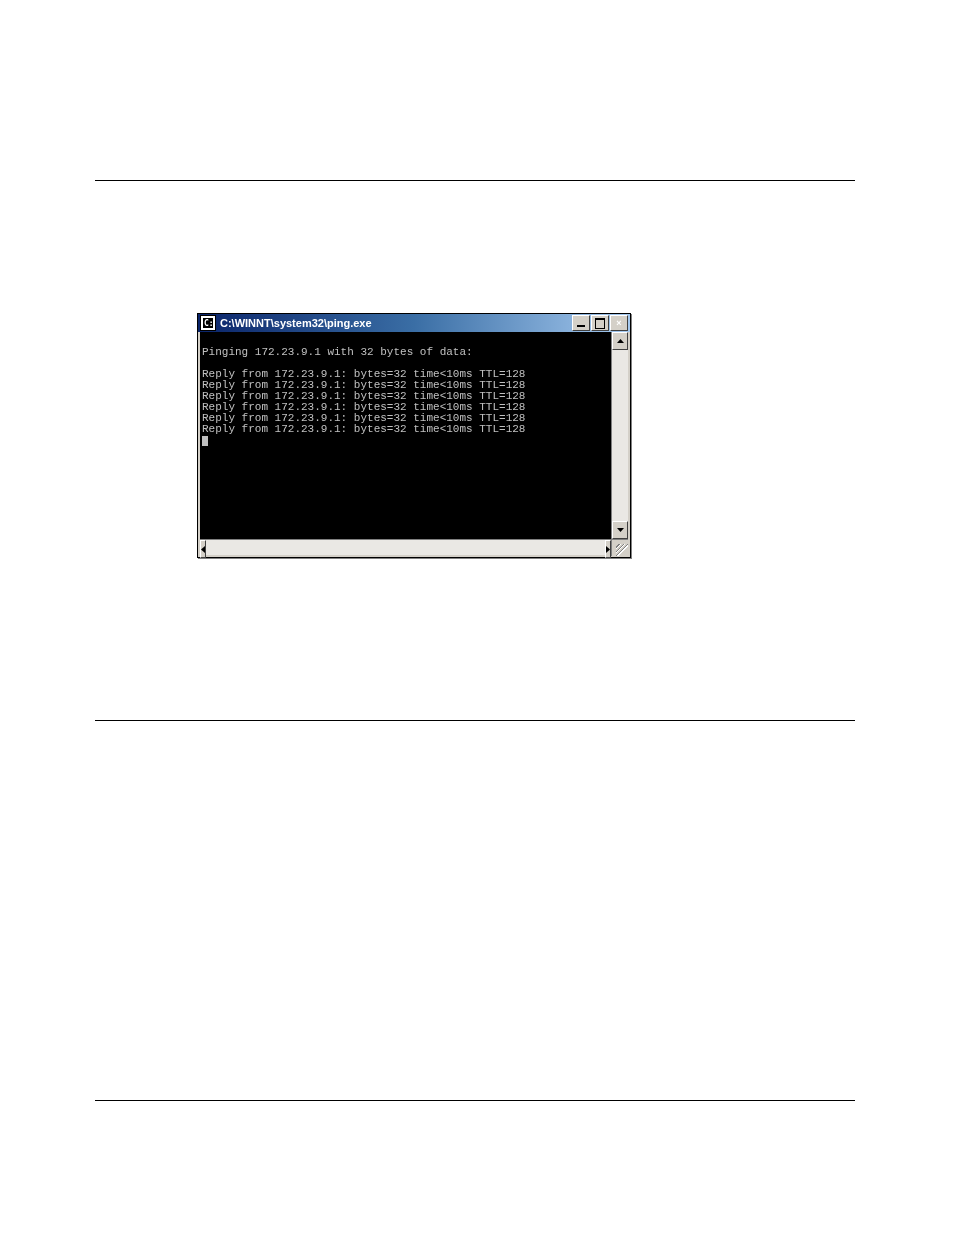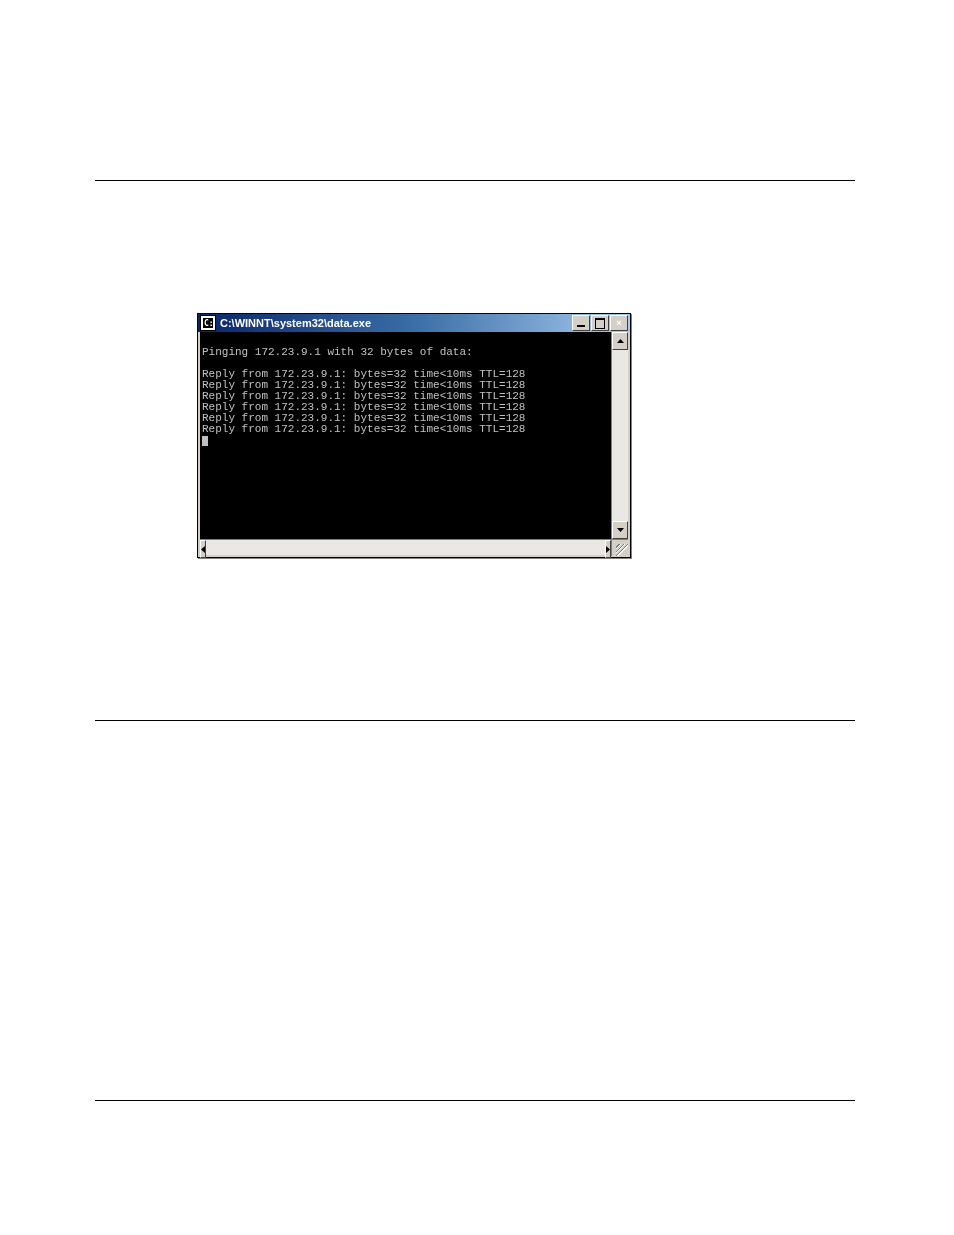--- a/index.html
+++ b/index.html
@@ -166,21 +166,21 @@
   <div class="rule mid2"></div>
 
   <div class="window">
     <div class="titlebar">
       <div class="app-icon">
         <svg width="10" height="10" viewBox="0 0 10 10">
             <rect x="0" y="0" width="10" height="10" fill="#000"></rect>
             <text x="1" y="8" font-size="8" fill="#fff" font-family="monospace">C:</text>
           </svg>
       </div>
-      <span class="title-text">C:\WINNT\system32\data.exe</span>
+      <span class="title-text">C:\WINNT\system32\ping.exe</span>
       <div class="titlebar-btns">
         <div class="tbtn tbtn-min"></div>
         <div class="tbtn tbtn-max"></div>
         <div class="tbtn tbtn-close">×</div>
       </div>
     </div>
     <div class="client">
       <div class="client-row">
         <div class="terminal" id="terminal">
 Pinging 172.23.9.1 with 32 bytes of data:

